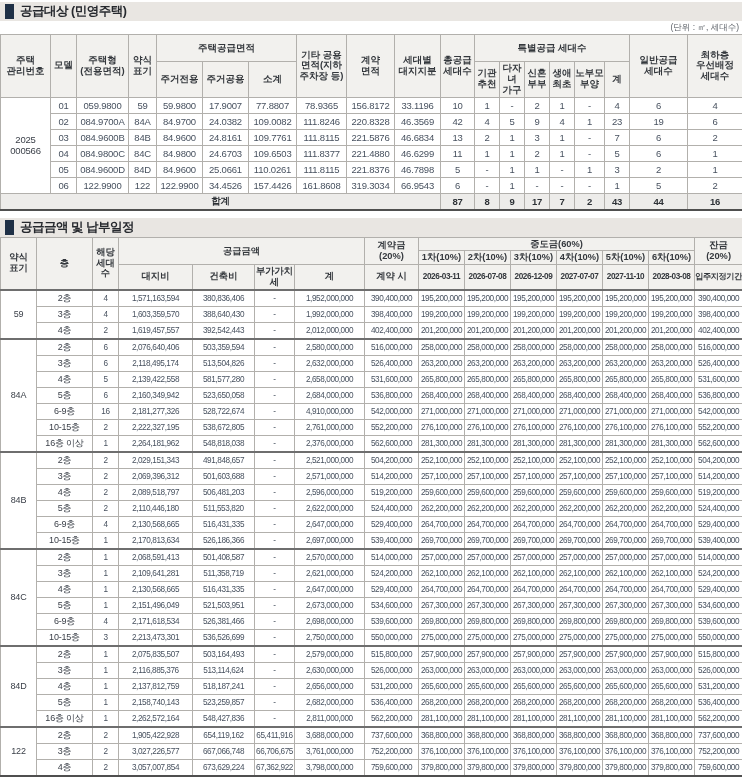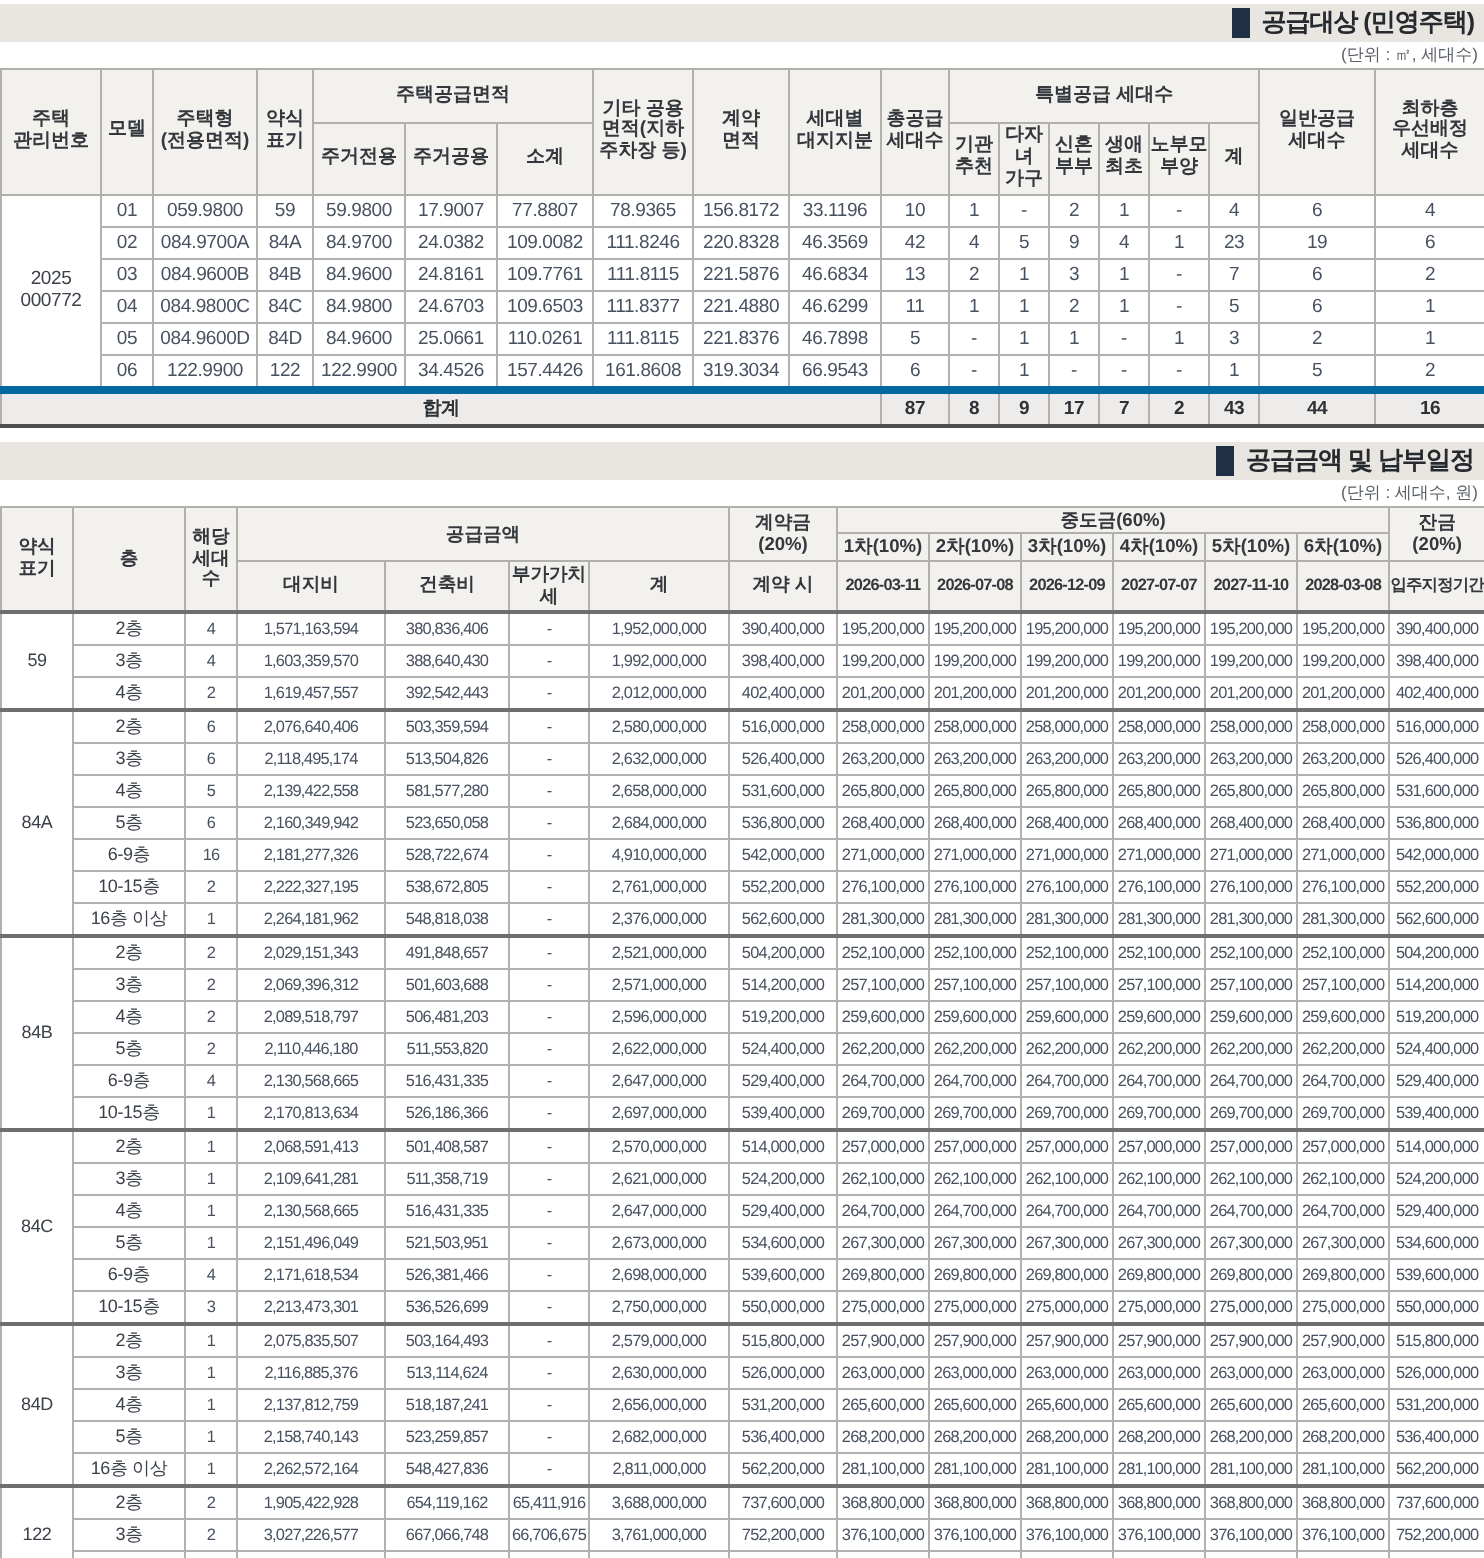--- a/index.html
+++ b/index.html
@@ -1,29 +1,29 @@
 <!DOCTYPE html>
 <html lang="ko"><head>
 <meta charset="utf-8">
 <style>
   html,body{margin:0;padding:0;background:#fff;}
   body{width:742px;font-family:"Liberation Sans","DejaVu Sans",sans-serif;color:#3a3f46;}
   .page{padding:2px 0 0 0;}
-  .bar{display:flex;align-items:center;gap:6px;background:#e9e6e2;height:19px;padding:0 5px;justify-content:flex-end;}
+  .bar{display:flex;align-items:center;gap:6px;background:#e9e6e2;height:19px;padding:0 5px;}
   .sq{width:9px;height:15px;background:#1f3046;flex:0 0 auto;}
   .stitle{font-weight:bold;font-size:12.5px;color:#26292e;letter-spacing:-0.5px;}
   .unit{display:block;text-align:right;font-size:8.5px;color:#5a5f66;height:13px;line-height:13px;padding-right:3px;padding-left:12px;}
   table{border-collapse:collapse;width:742px;table-layout:fixed;border:1px solid #8d8b88;border-bottom:2px solid #4f4f4f;}
   th,td{border:1px solid #b2b0ac;text-align:center;vertical-align:middle;overflow:hidden;padding:0;}
   th{background:#f2f1ee;font-weight:bold;line-height:1.15;white-space:pre-line;color:#34383d;padding:1px 0;}
   #t1 th{font-size:9.5px;}
   #t1 td{font-size:9.5px;height:15px;color:#47515f;letter-spacing:-0.2px;}
   #t1 thead tr:first-child th{height:24px;}
   #t1 td.mgmt{white-space:pre-line;color:#3b4049;}
-  #t1 tr.total-row td{background:#edecea;font-weight:bold;border-top:4px solid #0369a1;color:#2e3237;font-size:9.5px;}
+  #t1 tr.total-row td{background:#edecea;font-weight:bold;border-top:1px solid #0369a1;color:#2e3237;font-size:9.5px;}
   #t2 th{font-size:9.3px;}
   #t2 th.date{font-size:8.2px;letter-spacing:-0.4px;}
   #t2 td{font-size:8.2px;height:15px;color:#47515f;letter-spacing:-0.4px;}
   #t2 td.fl,#t2 td.code{font-size:9px;letter-spacing:-0.2px;color:#3b4049;}
   #t2 tr.grp td{border-top:2px solid #6e6e6e;}
   .gap{height:7px;}
 </style>
 </head>
 <body>
 
@@ -96,21 +96,21 @@
         <th>생애
 최초</th>
         <th>노부모
 부양</th>
         <th>계</th>
       </tr>
     </thead>
     <tbody id="t1-body">
         <tr>
           <td class="mgmt" rowspan="6">2025
-000772</td>
+000566</td>
           <td>01</td>
           <td>059.9800</td>
           <td>59</td>
           <td>59.9800</td>
           <td>17.9007</td>
           <td>77.8807</td>
           <td>78.9365</td>
           <td>156.8172</td>
           <td>33.1196</td>
           <td>10</td>
@@ -237,21 +237,20 @@
         </tr>
       </tbody>
   </table>
 
   <div class="gap"></div>
 
   <div class="bar">
     <span class="sq"></span>
     <span class="stitle">공급금액 및 납부일정</span>
   </div>
-  <span class="unit">(단위 : 세대수, 원)</span>
 
   <table id="t2">
     <colgroup>
       <col style="width:36px">
         <col style="width:56px">
         <col style="width:26px">
         <col style="width:74px">
       <col style="width:62px">
         <col style="width:40px">
         <col style="width:70px">

